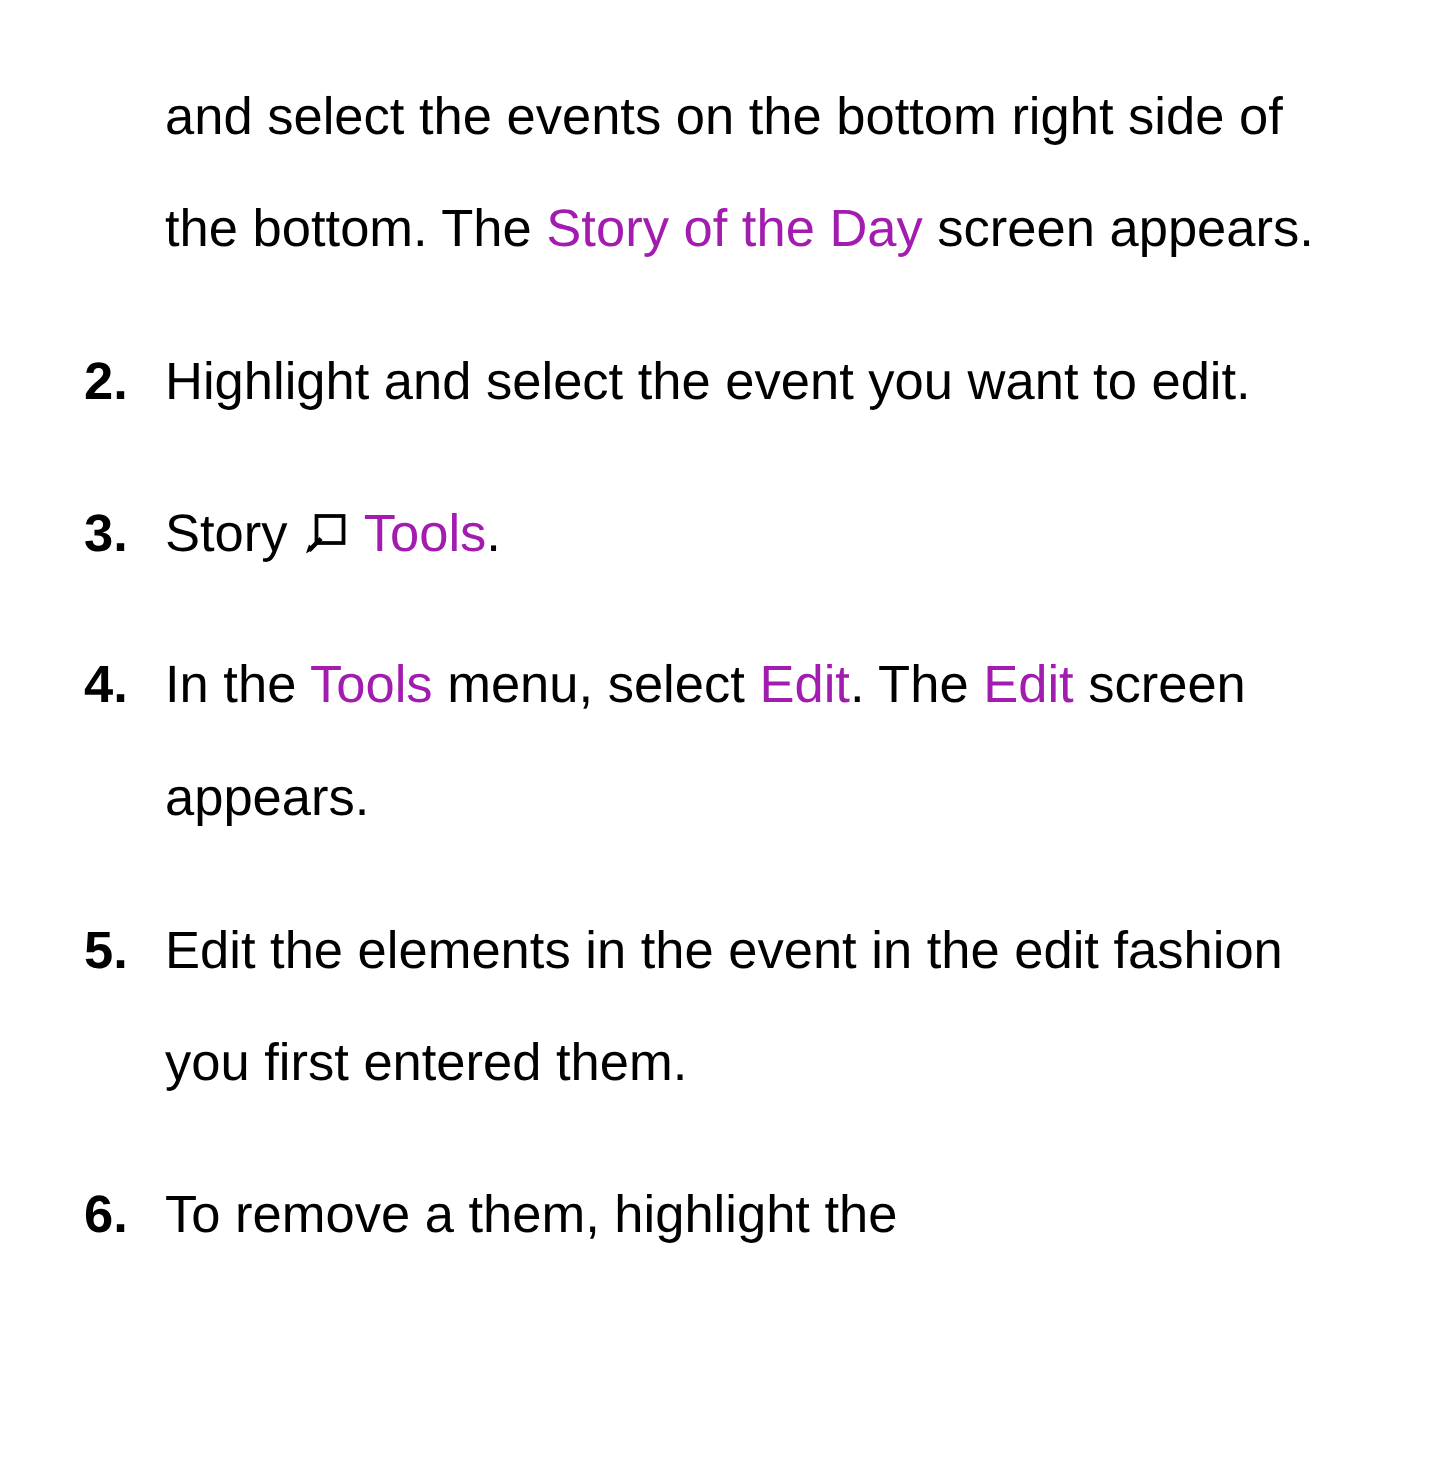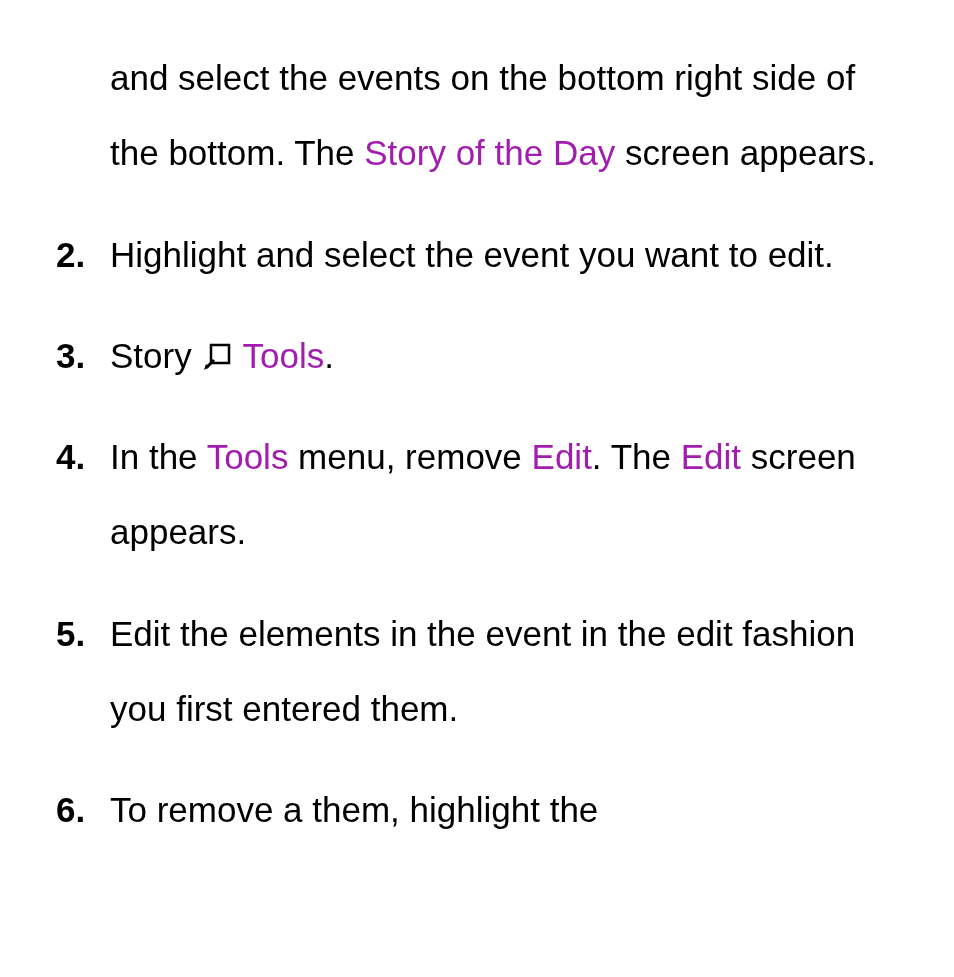--- a/index.html
+++ b/index.html
@@ -54,16 +54,16 @@
   <span>and select the events on the bottom right side of the bottom. The </span><span class="link">Story of the Day</span><span> screen appears.</span>
 </div>
 
 <ol>
   <li><span>Highlight and select the event you want to edit.</span></li>
   <li><span>Story </span><span class="tools-icon"><svg viewBox="0 0 28 28" xmlns="http://www.w3.org/2000/svg">
           <rect x="8" y="2" width="18" height="18" fill="none" stroke="#000" stroke-width="2.5"></rect>
           <path d="M 3 25 L 11 17" stroke="#000" stroke-width="3" fill="none"></path>
           <path d="M 1 27 L 6 24 L 3 21 Z" fill="#000"></path>
         </svg></span><span> </span><span class="link">Tools</span><span>.</span></li>
-  <li><span>In the </span><span class="link">Tools</span><span> menu, remove </span><span class="link">Edit</span><span>. The </span><span class="link">Edit</span><span> screen appears.</span></li>
+  <li><span>In the </span><span class="link">Tools</span><span> menu, select </span><span class="link">Edit</span><span>. The </span><span class="link">Edit</span><span> screen appears.</span></li>
   <li><span>Edit the elements in the event in the edit fashion you first entered them.</span></li>
   <li><span>To remove a them, highlight the</span></li>
 </ol>
 
 </body></html>

